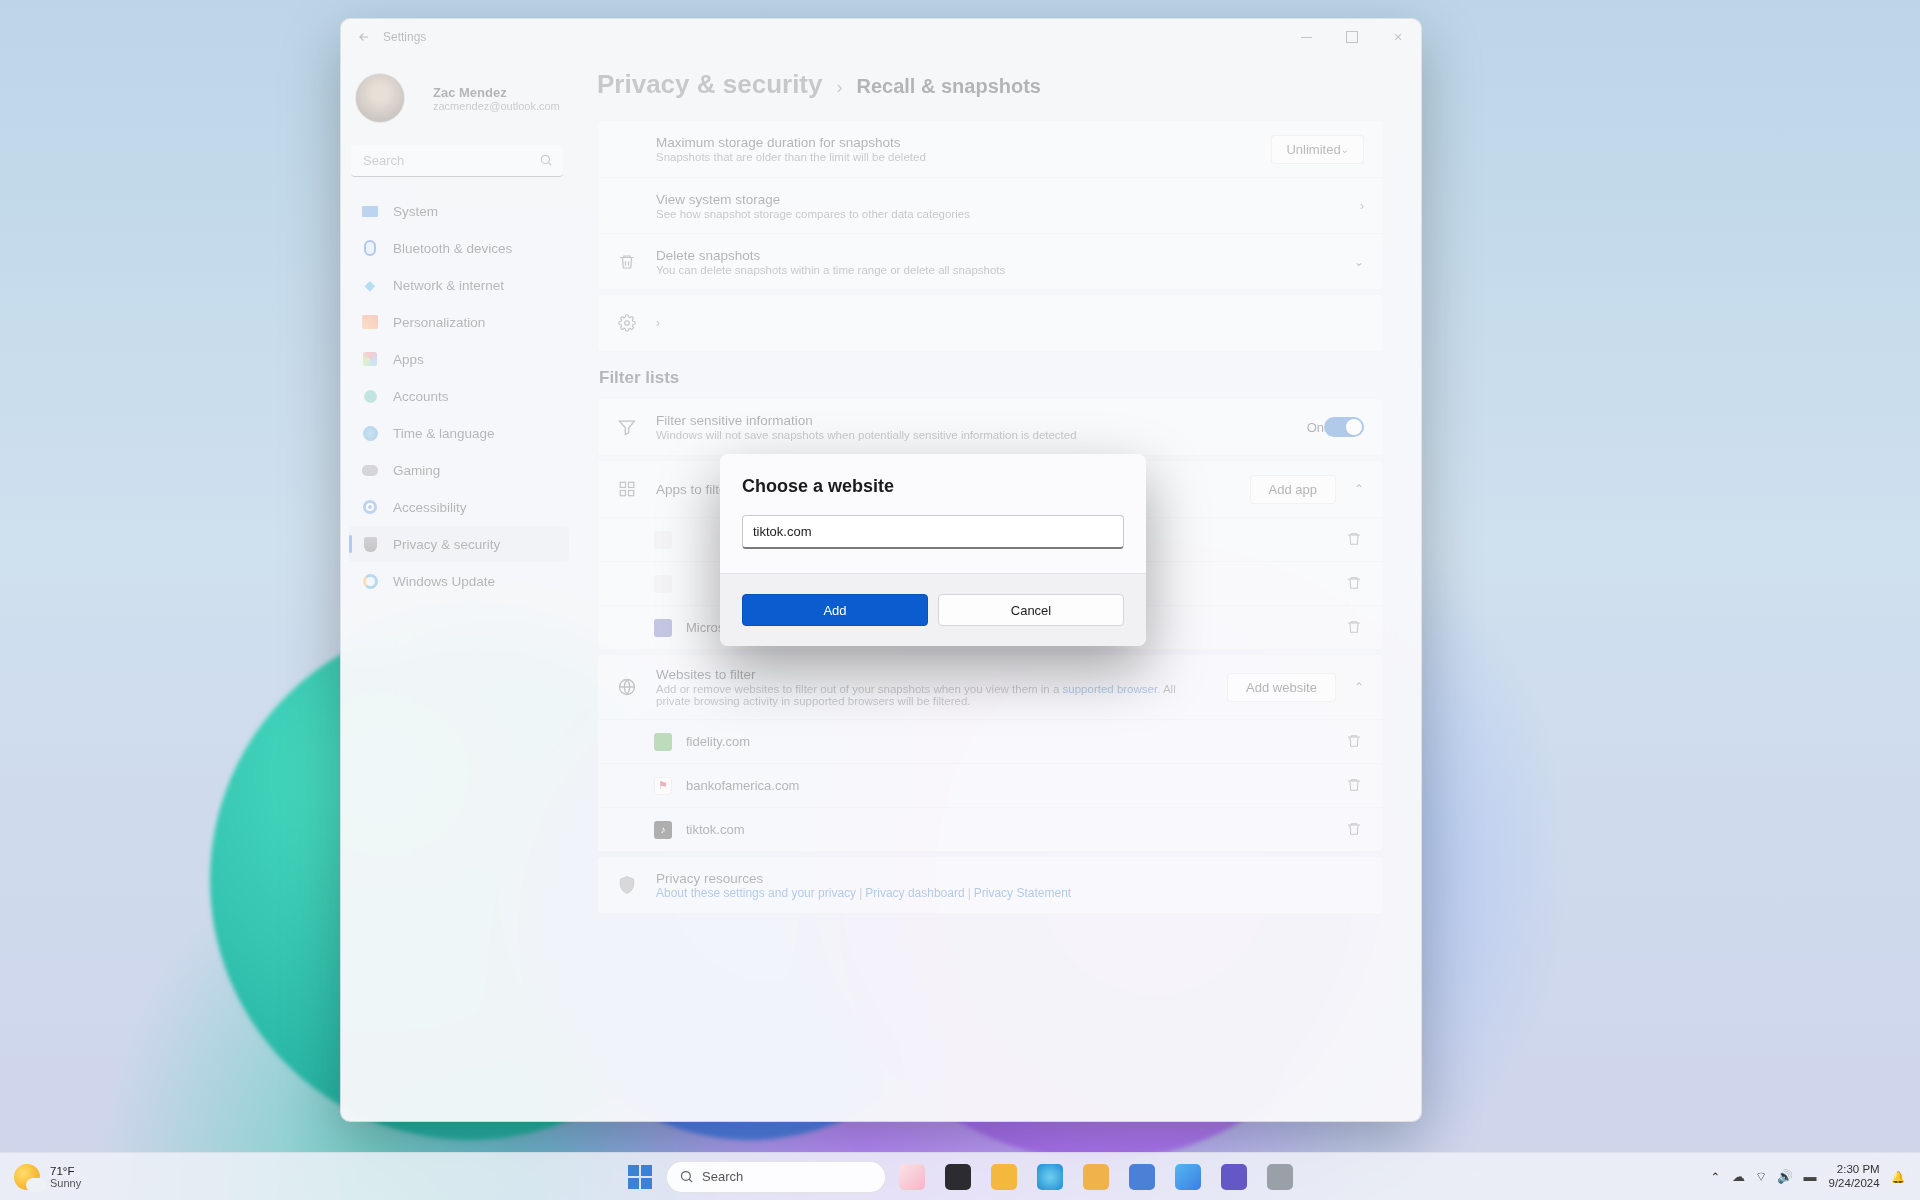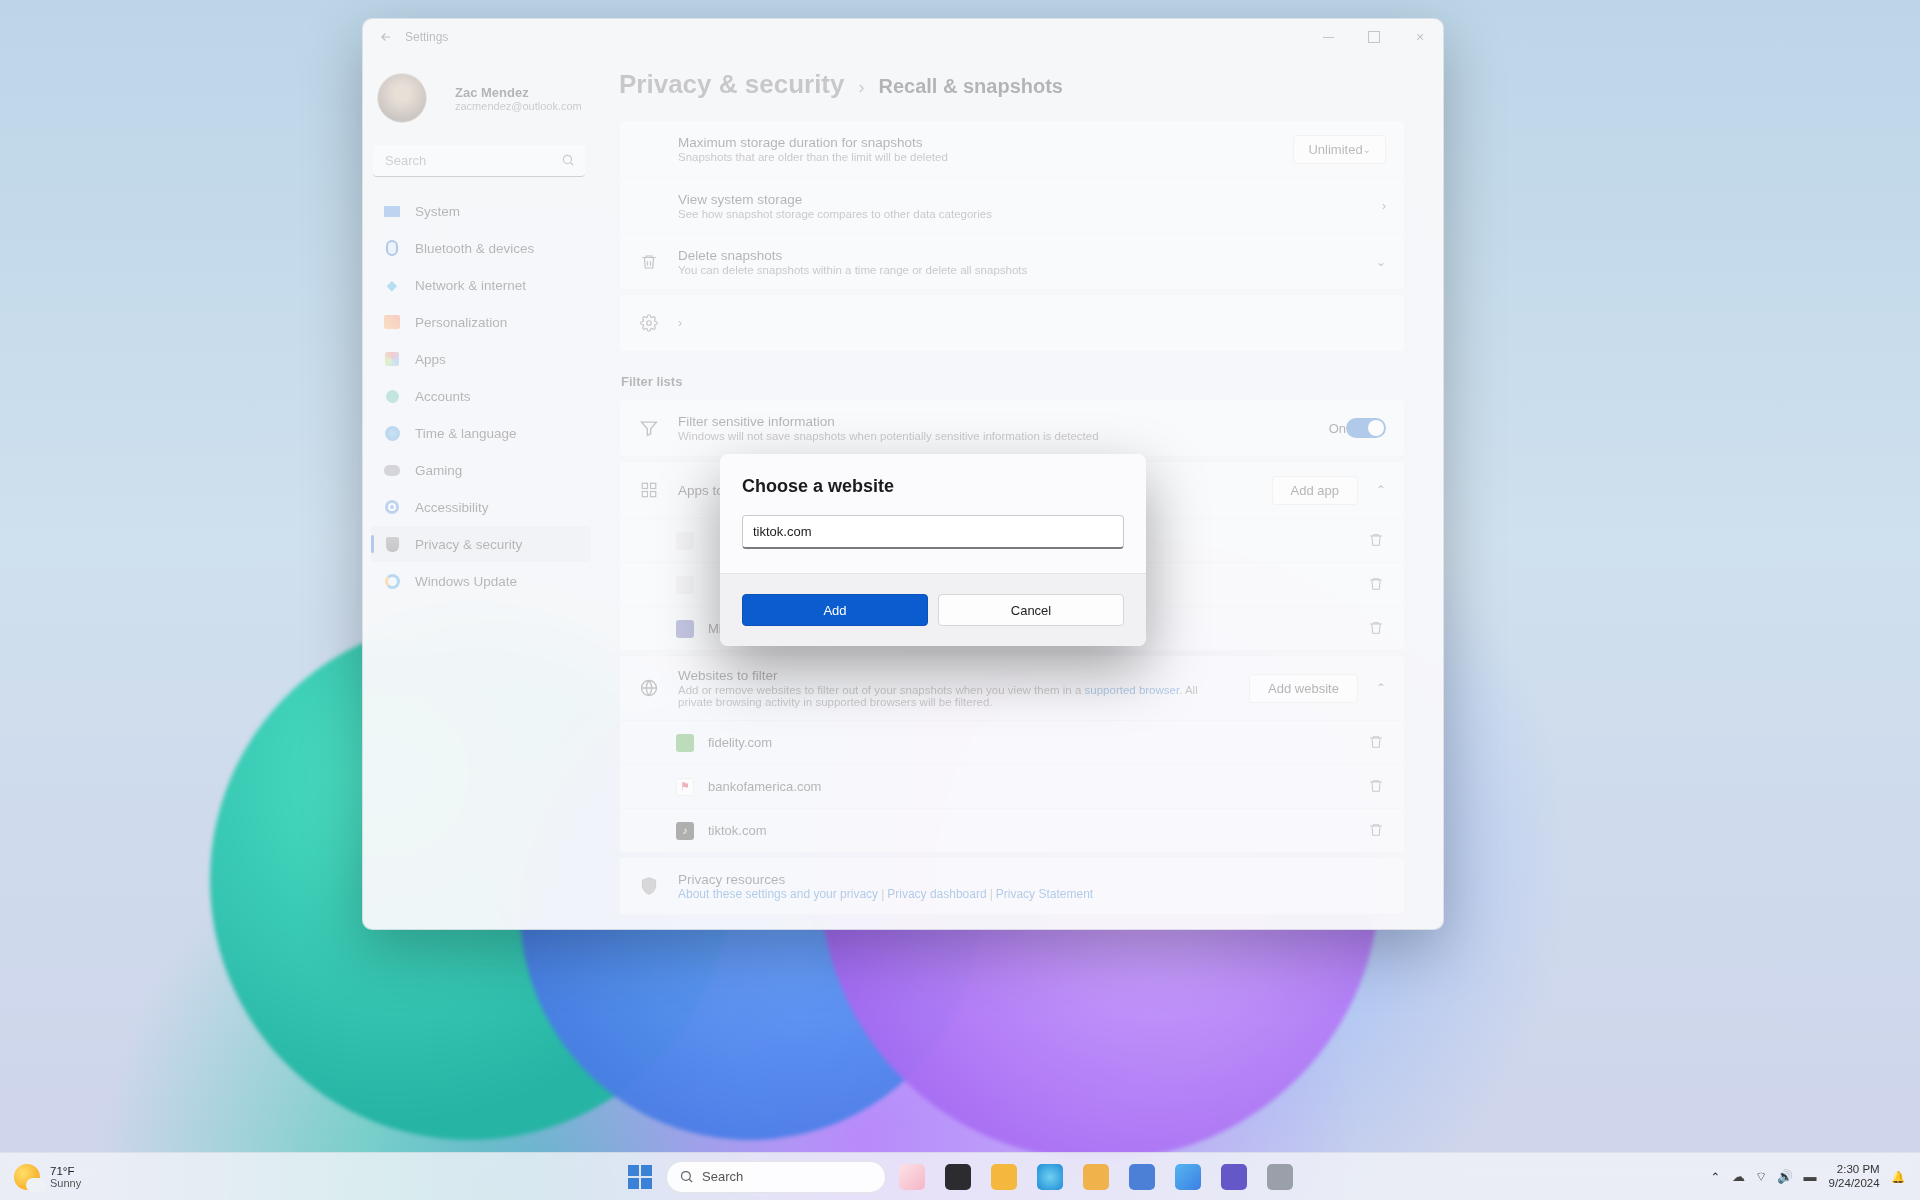--- a/index.html
+++ b/index.html
@@ -8,21 +8,21 @@
   radial-gradient(900px 900px at 45% 95%, rgba(186,130,255,.9) 0%, rgba(186,130,255,0) 55%),
   radial-gradient(800px 800px at 28% 100%, rgba(36,200,170,.85) 0%, rgba(36,200,170,0) 55%),
   radial-gradient(700px 700px at 60% 72%, rgba(128,170,255,.8) 0%, rgba(128,170,255,0) 60%),
   linear-gradient(180deg,#bcd6e8 0%, #cfe0ee 45%, #cfd4eb 100%)}
 .swirl{position:absolute;border-radius:50%}
 .s1{width:520px;height:520px;left:210px;top:620px;background:radial-gradient(circle at 35% 30%, #4de0c4 0%, #26b4a4 70%);filter:blur(2px)}
 .s2{width:460px;height:460px;left:520px;top:680px;background:radial-gradient(circle at 60% 40%, #6aa8ff 0%, #4a7de6 75%);filter:blur(2px);opacity:.95}
 .s3{width:560px;height:560px;left:820px;top:600px;background:radial-gradient(circle at 60% 50%, #d0a8ff 0%, #a76bf3 75%);filter:blur(2px);opacity:.95}
 
 
-#win{position:absolute;left:362px;top:18px;width:1082px;height:912px;background:rgba(243,243,246,.86);backdrop-filter:blur(30px);border:1px solid rgba(0,0,0,.06);border-radius:10px;box-shadow:0 20px 60px rgba(0,0,0,.25);overflow:hidden}
+#win{position:absolute;left:340px;top:18px;width:1082px;height:1104px;background:rgba(243,243,246,.86);backdrop-filter:blur(30px);border:1px solid rgba(0,0,0,.06);border-radius:10px;box-shadow:0 20px 60px rgba(0,0,0,.25);overflow:hidden}
 #scrim{position:absolute;inset:0;background:rgba(250,250,252,.68);pointer-events:none;border-radius:10px}
 .titlebar{height:36px;display:flex;align-items:center;padding-left:10px}
 .titlebar .back{width:26px;height:26px;display:flex;align-items:center;justify-content:center;color:#444;font-size:13px;margin-right:6px;border-radius:4px}
 .titlebar .appname{font-size:12px;color:#3c3c3c}
 .winctrls{position:absolute;right:0;top:0;display:flex}
 .winctrls div{width:46px;height:36px;display:flex;align-items:center;justify-content:center;color:#555;font-size:11px}
 .wc-min::before{content:"";width:11px;height:1px;background:#555}
 .wc-max::before{content:"";width:10px;height:10px;border:1px solid #555}
 .wc-close{font-size:13px}
 .body{display:flex;height:calc(100% - 36px)}
@@ -52,21 +52,21 @@
 .row{display:flex;align-items:center;padding:12px 18px;gap:18px;min-height:56px}
 .row + .row{border-top:1px solid rgba(0,0,0,.06)}
 .row .rico{width:22px;height:22px;color:#4b4b4f;display:flex;align-items:center;justify-content:center;flex-shrink:0}
 .row .rtxt{flex:1}
 .row .rtitle{font-size:13.5px;color:#1f1f22}
 .row .rdesc{font-size:11.5px;color:#5f5f63;margin-top:1px}
 .row .rdesc a{color:#1665c0;text-decoration:none}
 .sel{display:flex;align-items:center;background:rgba(255,255,255,.6);border:1px solid rgba(0,0,0,.12);border-radius:4px;padding:6px 14px;font-size:13px;color:#333}
 .sel .schev{font-size:10px;color:#555}
 .rowchev{color:#555;font-size:12px}
-.sect{font-size:13px;font-weight:600;color:#2b2b2e;margin:22px 0 10px 2px}
+.sect{font-size:17px;font-weight:600;color:#2b2b2e;margin:16px 0 10px 2px}
 .toggle{display:flex;align-items:center;}
 .toggle .tlbl{font-size:13px;color:#222}
 .switch{width:40px;height:20px;background:#1665c0;border-radius:20px;position:relative}
 .switch::after{content:"";position:absolute;right:2px;top:2px;width:16px;height:16px;background:#fff;border-radius:50%}
 .addbtn{background:rgba(255,255,255,.6);border:1px solid rgba(0,0,0,.12);border-radius:4px;padding:6px 18px;font-size:13px;color:#222}
 .subrow{display:flex;align-items:center;padding:10px 18px 10px 56px;gap:14px;min-height:44px;border-top:1px solid rgba(0,0,0,.06)}
 .subrow .favicon{width:18px;height:18px;border-radius:3px;flex-shrink:0}
 .subrow .sname{flex:1;font-size:13px;color:#222}
 .trash{width:18px;height:18px;color:#555}
 svg{display:block}

